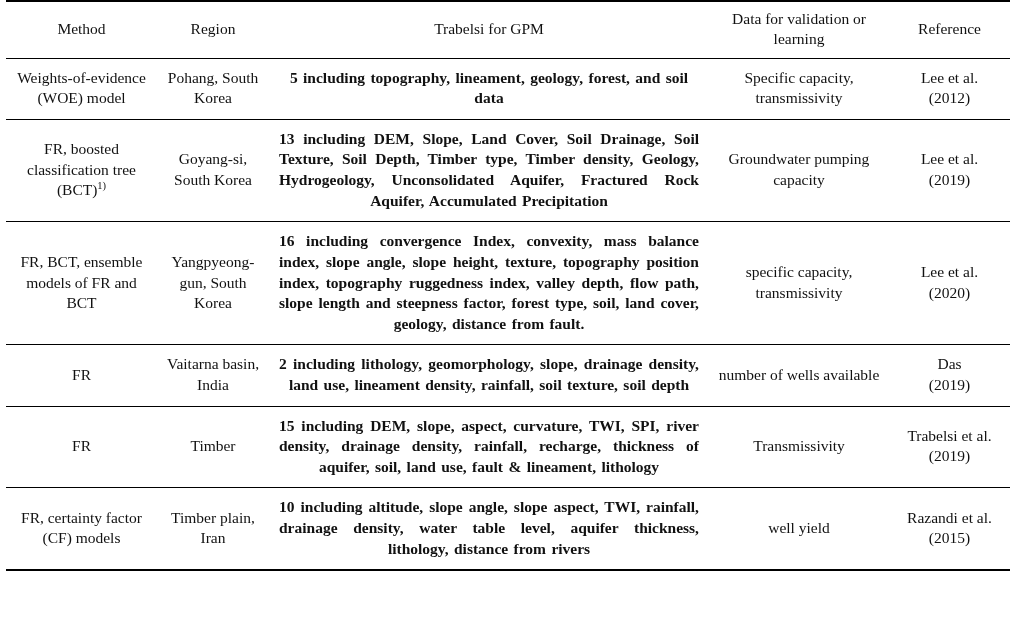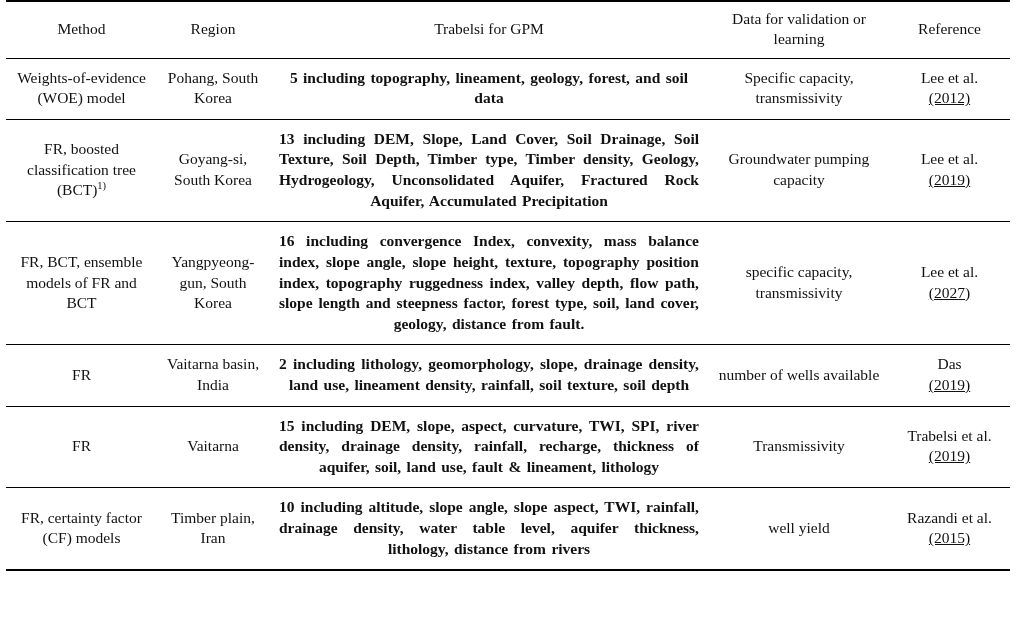--- a/index.html
+++ b/index.html
@@ -73,21 +73,21 @@
   }
   td.cell-vars.center-only {
     text-align: center;
     text-align-last: center;
   }
   .sup {
     font-size: 10.5px;
     vertical-align: super;
     line-height: 0;
   }
-  .line2 { display: block; text-decoration: underline; }
+  .line2 { display: block; }
   .ws { word-spacing: 2px; }
 </style>
 </head>
 <body>
 
 <div id="page">
   <table class="paper-table">
     <colgroup>
       <col class="c-method">
       <col class="c-region">
@@ -130,38 +130,38 @@
         </td>
       </tr>
 
       <tr class="data-row">
         <td class="cell-method">FR, BCT, ensemble models of FR and BCT</td>
         <td class="cell-region">Yangpyeong-gun, South Korea</td>
         <td class="cell-vars">16 including convergence Index, convexity, mass balance index, slope angle, slope height, texture, topography position index, topography ruggedness index, valley depth, flow path, slope length and steepness factor, forest type, soil, land cover, geology, distance from fault.</td>
         <td class="cell-data">specific capacity, transmissivity</td>
         <td class="cell-ref">
           <span>Lee et al.</span>
-          <span class="line2">(2027)</span>
+          <span class="line2">(2020)</span>
         </td>
       </tr>
 
       <tr class="data-row">
         <td class="cell-method">FR</td>
         <td class="cell-region">Vaitarna basin, India</td>
         <td class="cell-vars">2 including lithology, geomorphology, slope, drainage density, land use, lineament density, rainfall, soil texture, soil depth</td>
         <td class="cell-data">number of wells available</td>
         <td class="cell-ref">
           <span>Das</span>
           <span class="line2">(2019)</span>
         </td>
       </tr>
 
       <tr class="data-row">
         <td class="cell-method">FR</td>
-        <td class="cell-region">Vaitarna</td>
+        <td class="cell-region">Timber</td>
         <td class="cell-vars">15 including DEM, slope, aspect, curvature, TWI, SPI, river density, drainage density, rainfall, recharge, thickness of aquifer, soil, land use, fault &amp; lineament, lithology</td>
         <td class="cell-data">Transmissivity</td>
         <td class="cell-ref">
           <span>Trabelsi et al.</span>
           <span class="line2">(2019)</span>
         </td>
       </tr>
 
       <tr class="data-row last-row">
         <td class="cell-method">FR, certainty factor (CF) models</td>

